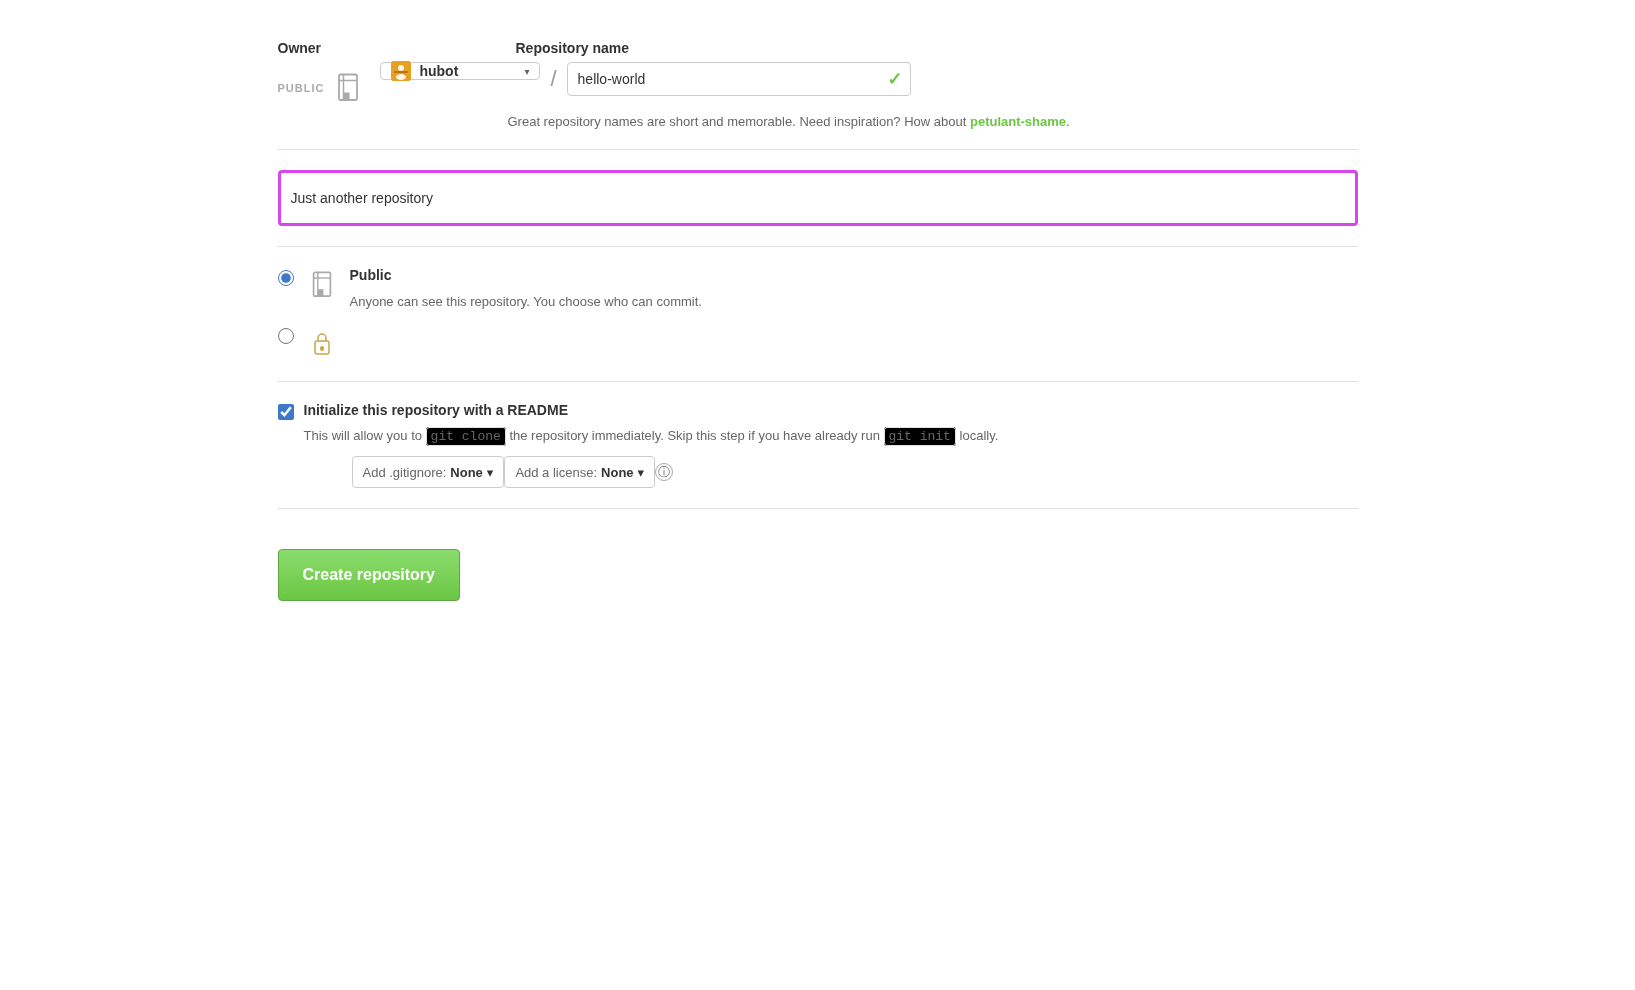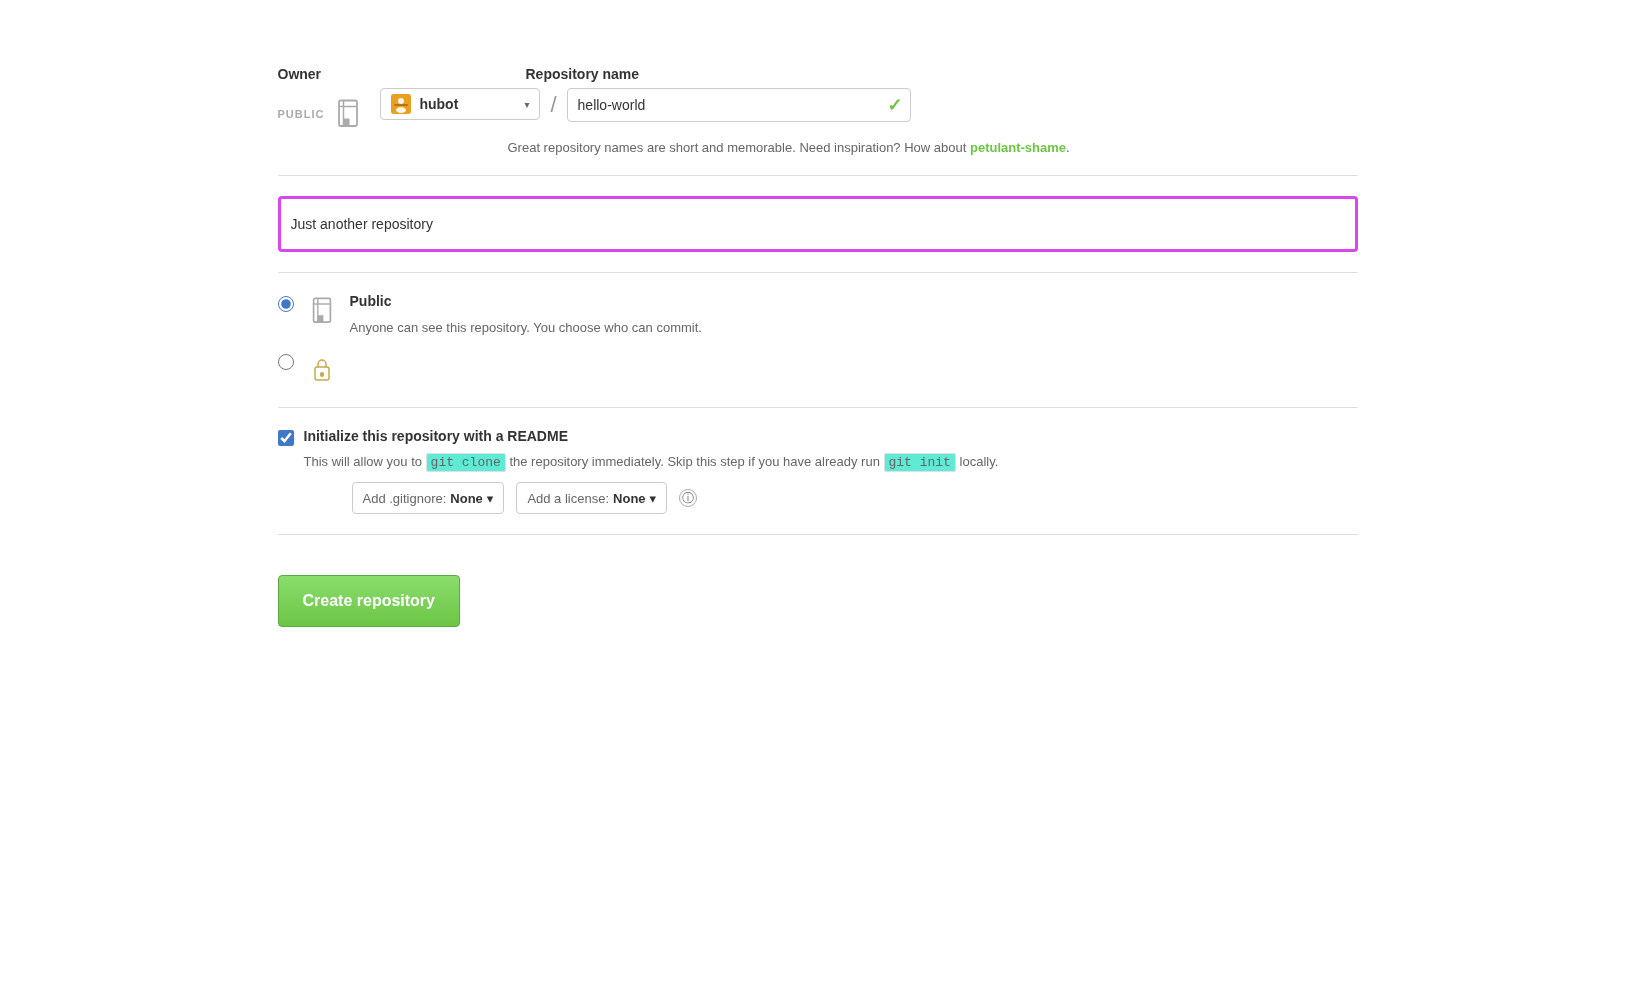--- a/index.html
+++ b/index.html
@@ -40,23 +40,22 @@
       display: flex;
       align-items: center;
       justify-content: center;
     }
     .repo-icon svg {
       width: 26px;
       height: 30px;
     }
     .labels-row {
       display: flex;
-      gap: 10px;
+      gap: 0;
       margin-bottom: 6px;
-      margin-top: 26px;
     }
     .field-label {
       font-weight: bold;
       font-size: 14px;
       color: #333;
     }
     .owner-label-wrap {
       width: 200px;
     }
     .repo-name-label-wrap {
@@ -64,21 +63,21 @@
     }
     .owner-select {
       display: flex;
       align-items: center;
       border: 1px solid #ccc;
       border-radius: 4px;
       padding: 5px 10px;
       background: #fff;
       cursor: pointer;
       min-width: 160px;
-      height: 32px;
+      height: 18px;
       gap: 8px;
       font-size: 14px;
       color: #333;
     }
     .owner-avatar {
       width: 20px;
       height: 20px;
       border-radius: 3px;
       background: #f5a623;
       display: flex;
@@ -221,30 +220,29 @@
       font-size: 14px;
     }
     .readme-desc {
       font-size: 13px;
       color: #666;
       margin-left: 26px;
       margin-bottom: 12px;
     }
     code {
       font-family: "SFMono-Regular", Consolas, "Liberation Mono", Menlo, monospace;
-      background: #5eead4;
+      background: #000000;
       border: 1px solid #e0e0e0;
       border-radius: 3px;
       padding: 1px 4px;
       font-size: 13px;
     }
     .dropdowns-row {
       display: flex;
       align-items: center;
-      gap: 12px;
       margin-left: 26px;
       margin-top: 8px;
       padding-left: 48px;
     }
     .dropdown-btn {
       display: flex;
       align-items: center;
       border: 1px solid #ccc;
       border-radius: 4px;
       padding: 5px 10px;

